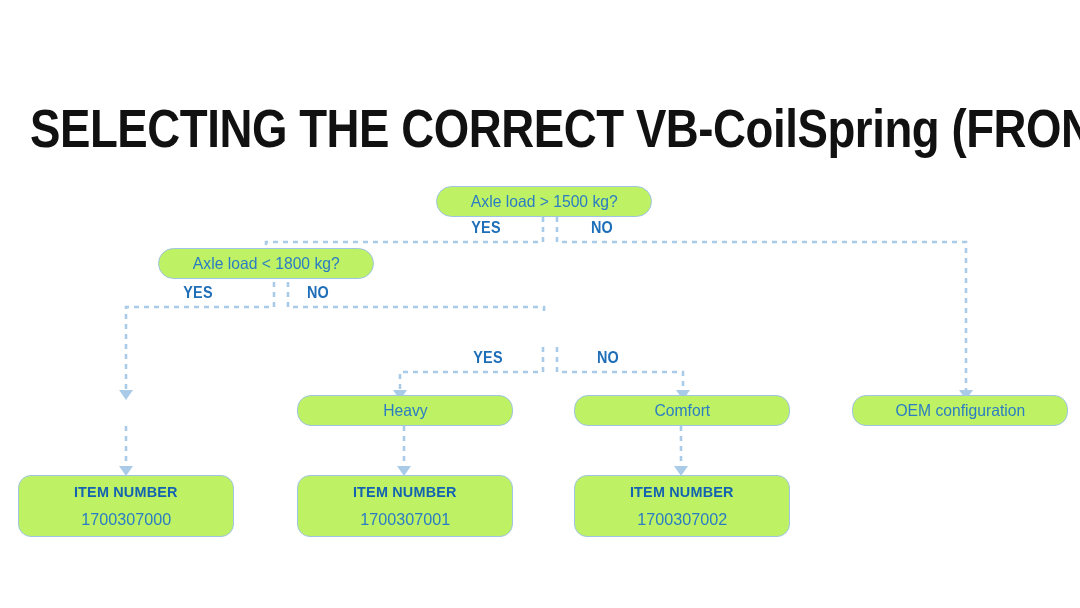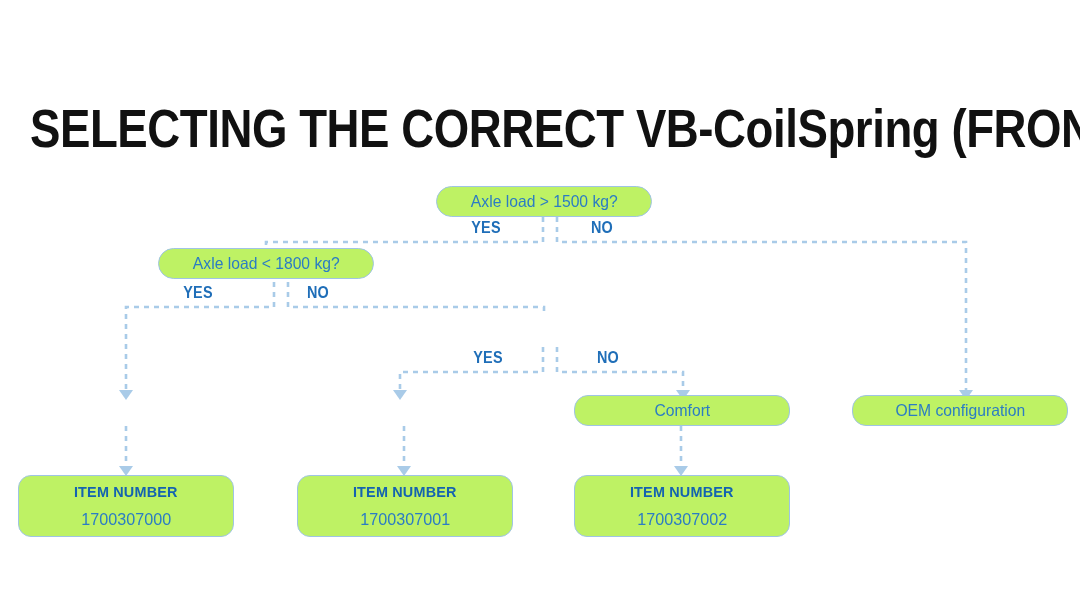--- a/index.html
+++ b/index.html
@@ -172,20 +172,23 @@
   <div class="node decision" style="left:158px; top:248px; width:216px;">
     <span class="node-label">Axle load &lt; 1800 kg?</span>
   </div>
   <div class="branch-label" style="left:168px; top:284px; width:60px;">YES</div>
   <div class="branch-label" style="left:288px; top:284px; width:60px;">NO</div>
 
   <div class="branch-label" style="left:458px; top:349px; width:60px;">YES</div>
   <div class="branch-label" style="left:578px; top:349px; width:60px;">NO</div>
 
 
+  <div class="node result" style="left:297px; top:395px; width:216px;">
+    <span class="node-label">Heavy</span>
+  </div>
 
   <div class="node result" style="left:852px; top:395px; width:216px;">
     <span class="node-label">OEM configuration</span>
   </div>
 
   <div class="node result" style="left:574px; top:395px; width:216px;">
     <span class="node-label">Comfort</span>
   </div>
 
   <div class="node item" style="left:18px; top:475px; width:216px;">

